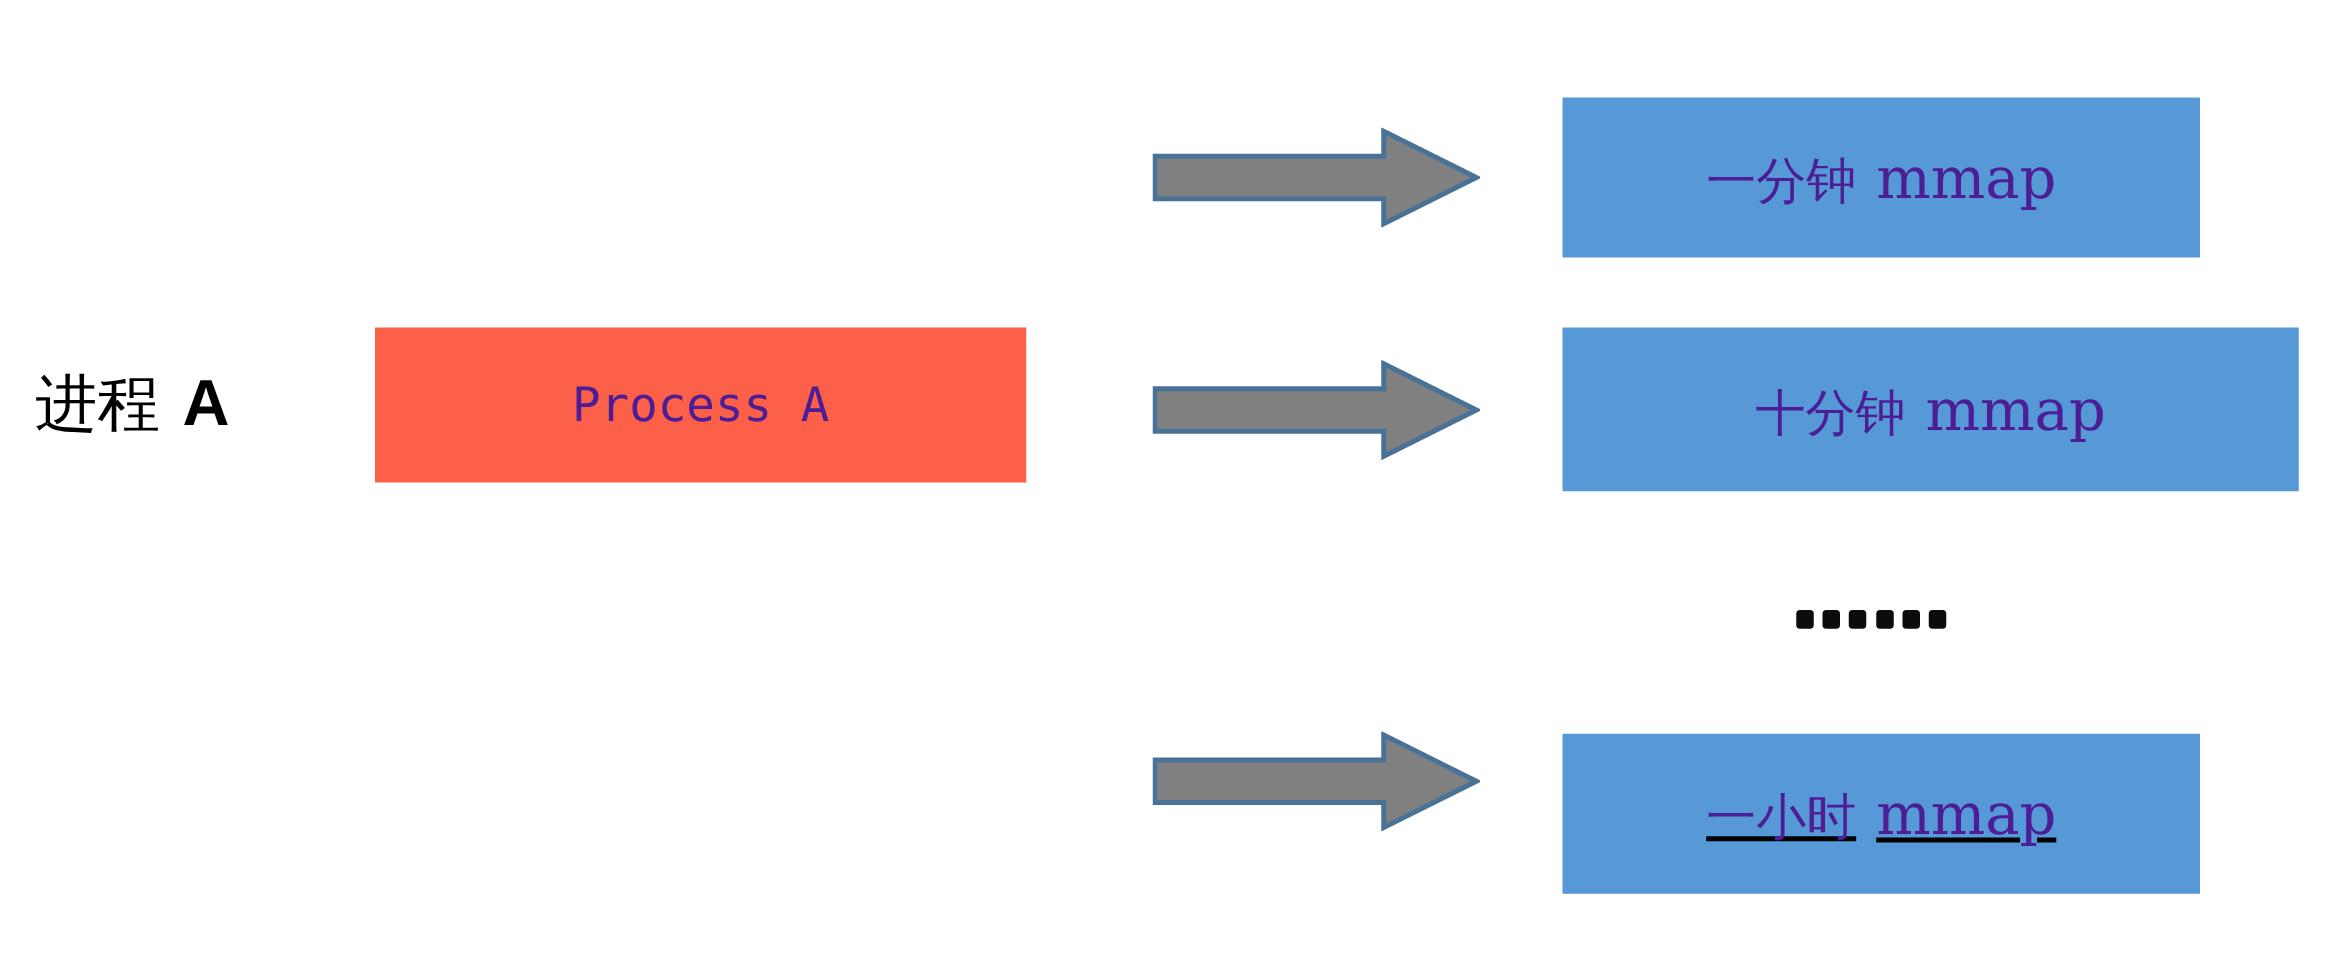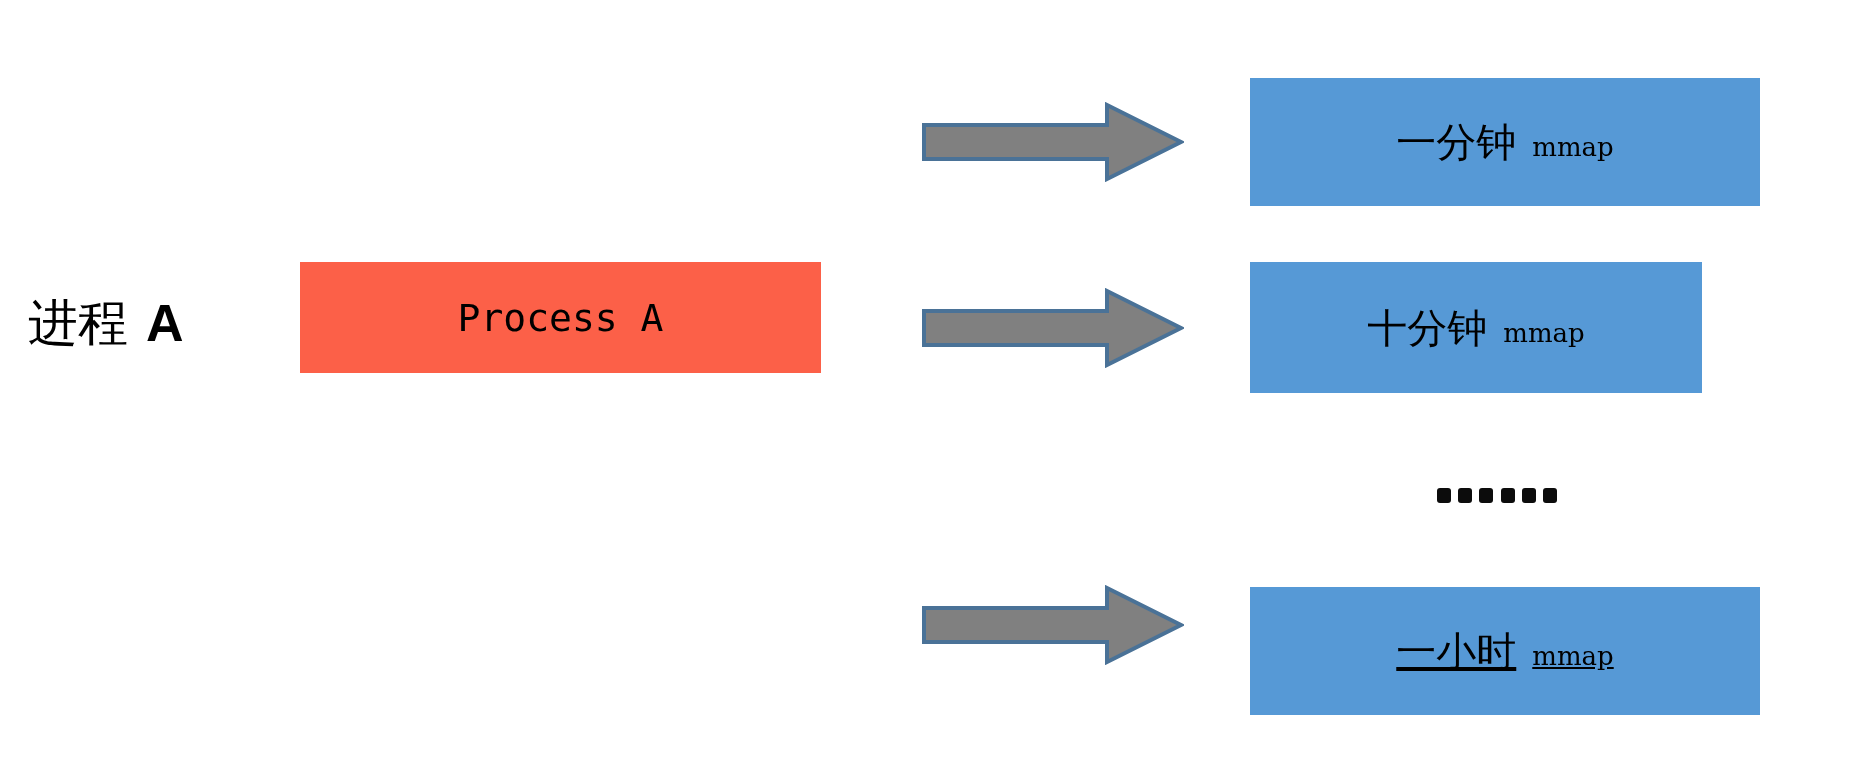--- a/index.html
+++ b/index.html
@@ -49,50 +49,50 @@
     position: absolute;
     display: flex;
     align-items: center;
     justify-content: center;
     box-sizing: border-box;
   }
   .box-text {
     display: flex;
     align-items: baseline;
     white-space: pre;
-    color: #000000;
+    color: #4c1d95;
     justify-content: center;
   }
   .box-text .cjk {
     font-family: "DejaVu Serif", serif;
     font-size: 40px;
     line-height: 1;
   }
   .box-text .mono {
     font-family: "DejaVu Serif", "Liberation Serif", serif;
-    font-size: 26px;
+    font-size: 46px;
     line-height: 1;
     margin-left: 16px;
   }
 
   .box-process {
     left: 300px;
     top: 262px;
     width: 521px;
-    height: 111px;
+    height: 124px;
     background: #fc6048;
   }
   .box-process .box-text .mono {
     font-family: "DejaVu Sans Mono", monospace;
     font-size: 38px;
     margin-left: 0;
   }
 
   .box-mmap-1 { left: 1250px; top: 78px;  width: 510px; height: 128px; background: #5699d6; }
-  .box-mmap-2 { left: 1250px; top: 262px; width: 452px; height: 131px; background: #5699d6; }
+  .box-mmap-2 { left: 1250px; top: 262px; width: 589px; height: 131px; background: #5699d6; }
   .box-mmap-3 { left: 1250px; top: 587px; width: 510px; height: 128px; background: #5699d6; text-decoration: underline; }
 
   
   .arrow {
     position: absolute;
     width: 262px;
     height: 80px;
   }
   .arrow-1 { left: 922px; top: 102px; }
   .arrow-2 { left: 922px; top: 288px; }

